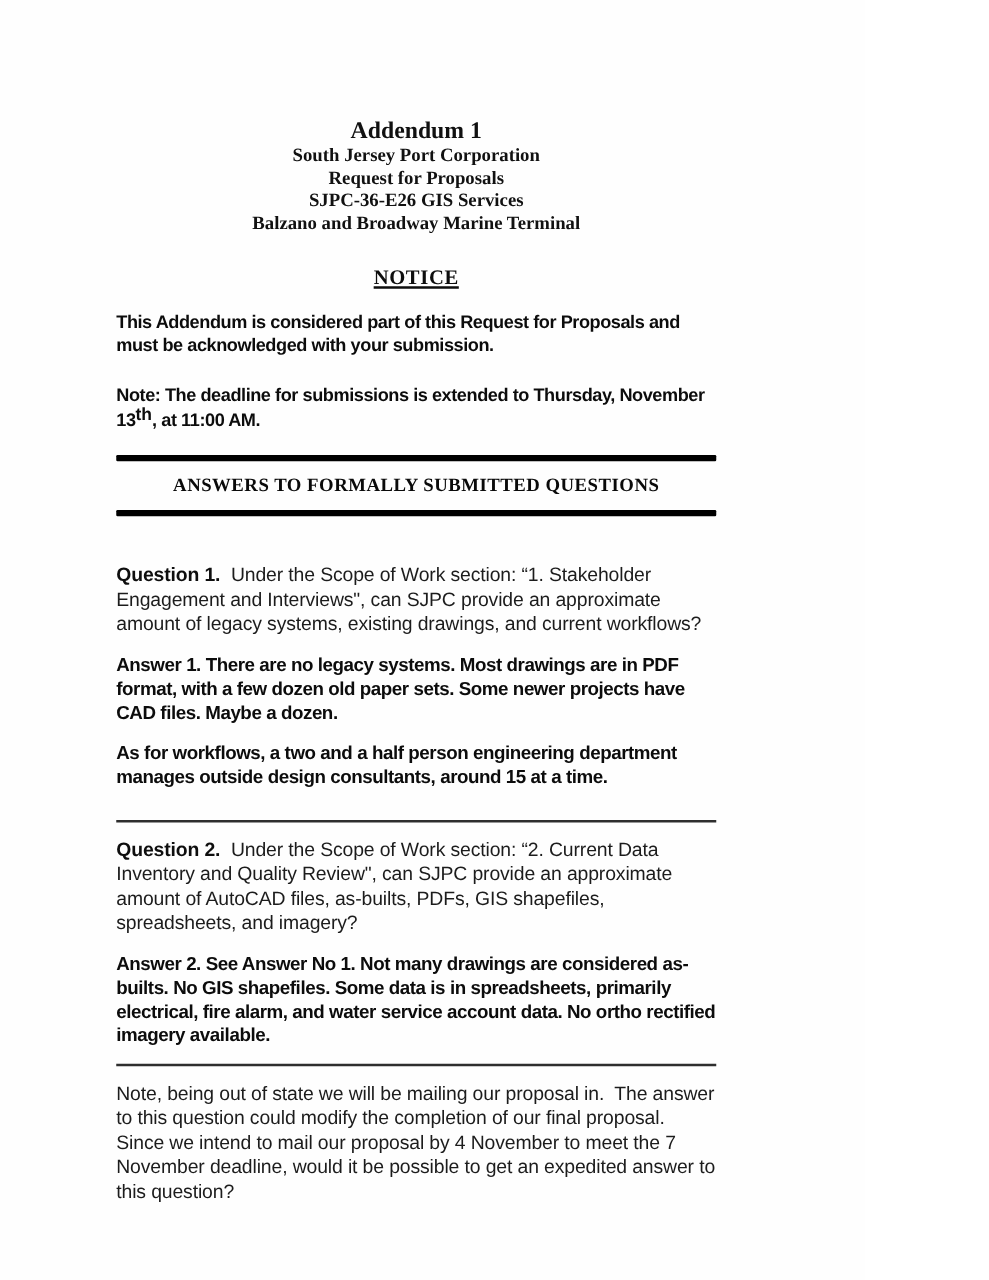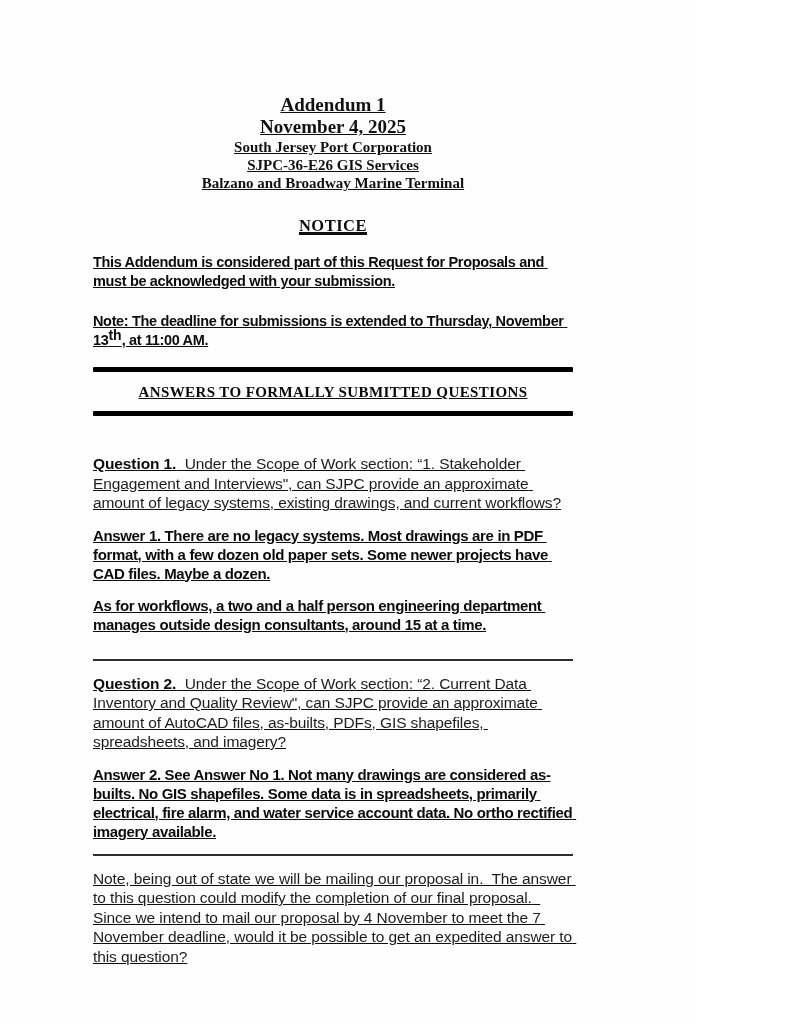--- a/index.html
+++ b/index.html
@@ -7,21 +7,20 @@
   .page {
     position: relative;
     width: 692px;
     height: 1024px;
     box-sizing: border-box;
     padding: 94px 119px 0 93px;
     background: #fefefe;
     color: #0e0e0e;
     font-family: "Liberation Sans", sans-serif;
     overflow: hidden;
-    text-decoration: underline;
   }
 
   
   .doc-header {
     text-align: center;
     font-family: "Liberation Serif", serif;
     font-weight: bold;
     color: #111;
   }
   .h-lg { font-size: 19px; line-height: 22px; }
@@ -120,22 +119,22 @@
   .divider-1 { margin-top: 25px; }
   .divider-2 { margin-top: 13px; }
 </style>
 </head>
 <body>
 
 <div class="page">
 
   <header class="doc-header">
     <div class="h-lg">Addendum 1</div>
-    <div class="h-lg">November 4, 2025</div>
     <div class="h-sm">South Jersey Port Corporation</div>
+    <div class="h-sm">Request for Proposals</div>
     <div class="h-sm">SJPC-36-E26 GIS Services</div>
     <div class="h-sm">Balzano and Broadway Marine Terminal</div>
   </header>
 
   <div class="notice-title">
     <span class="u">NOTICE</span>
   </div>
 
   <p class="bold-sans notice-body">This Addendum is considered part of this Request for Proposals and must be acknowledged with your submission.</p>
 

